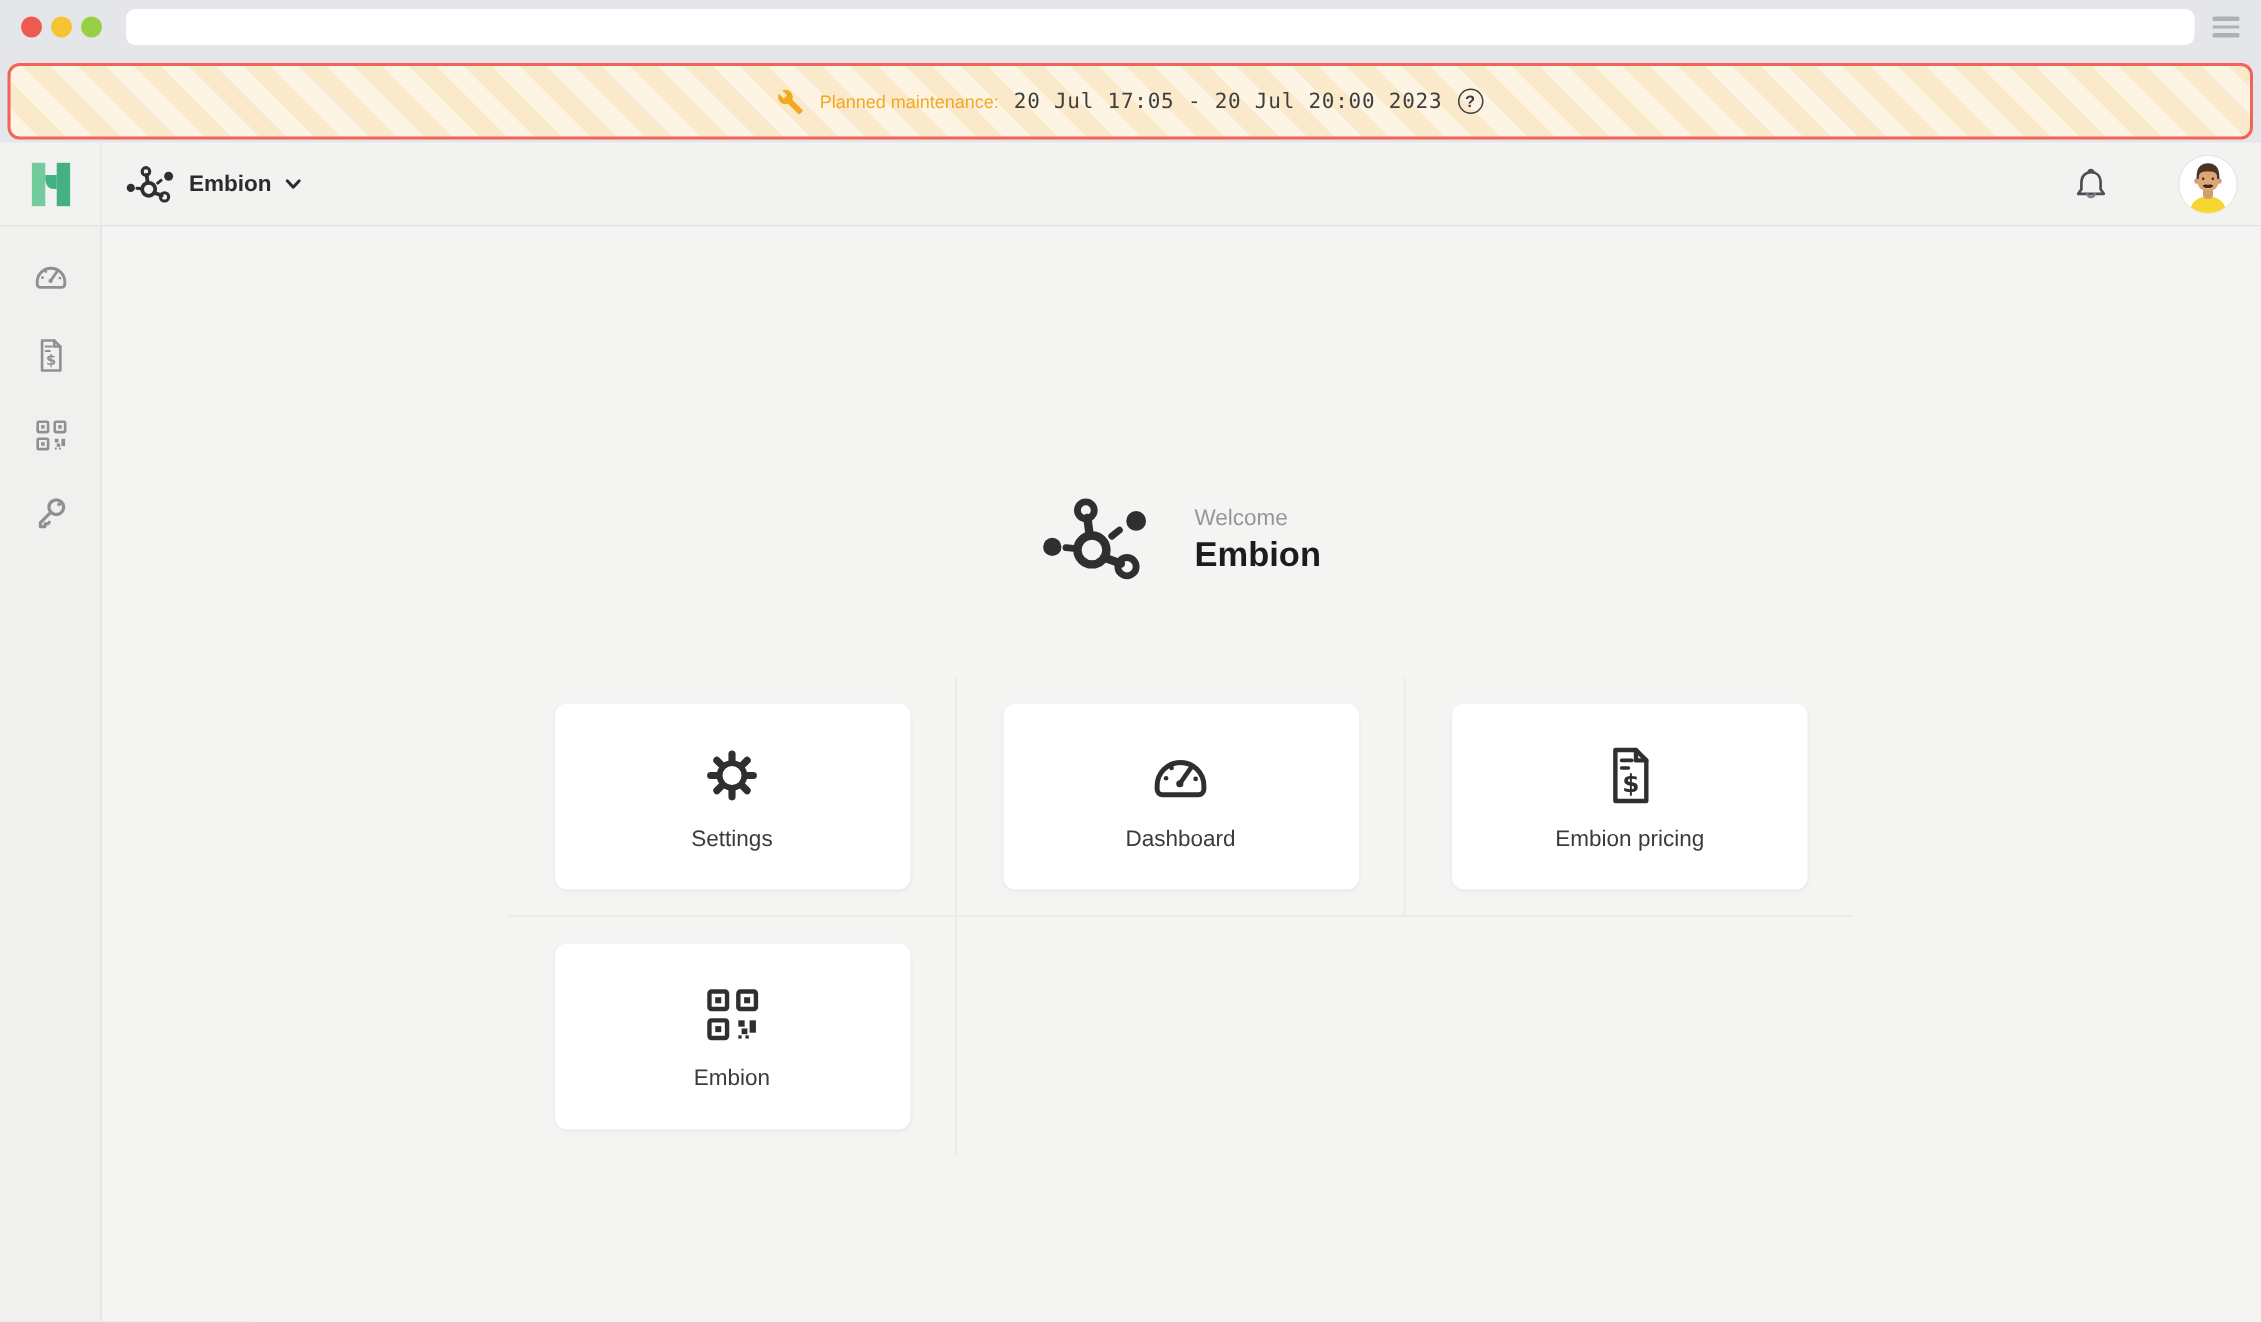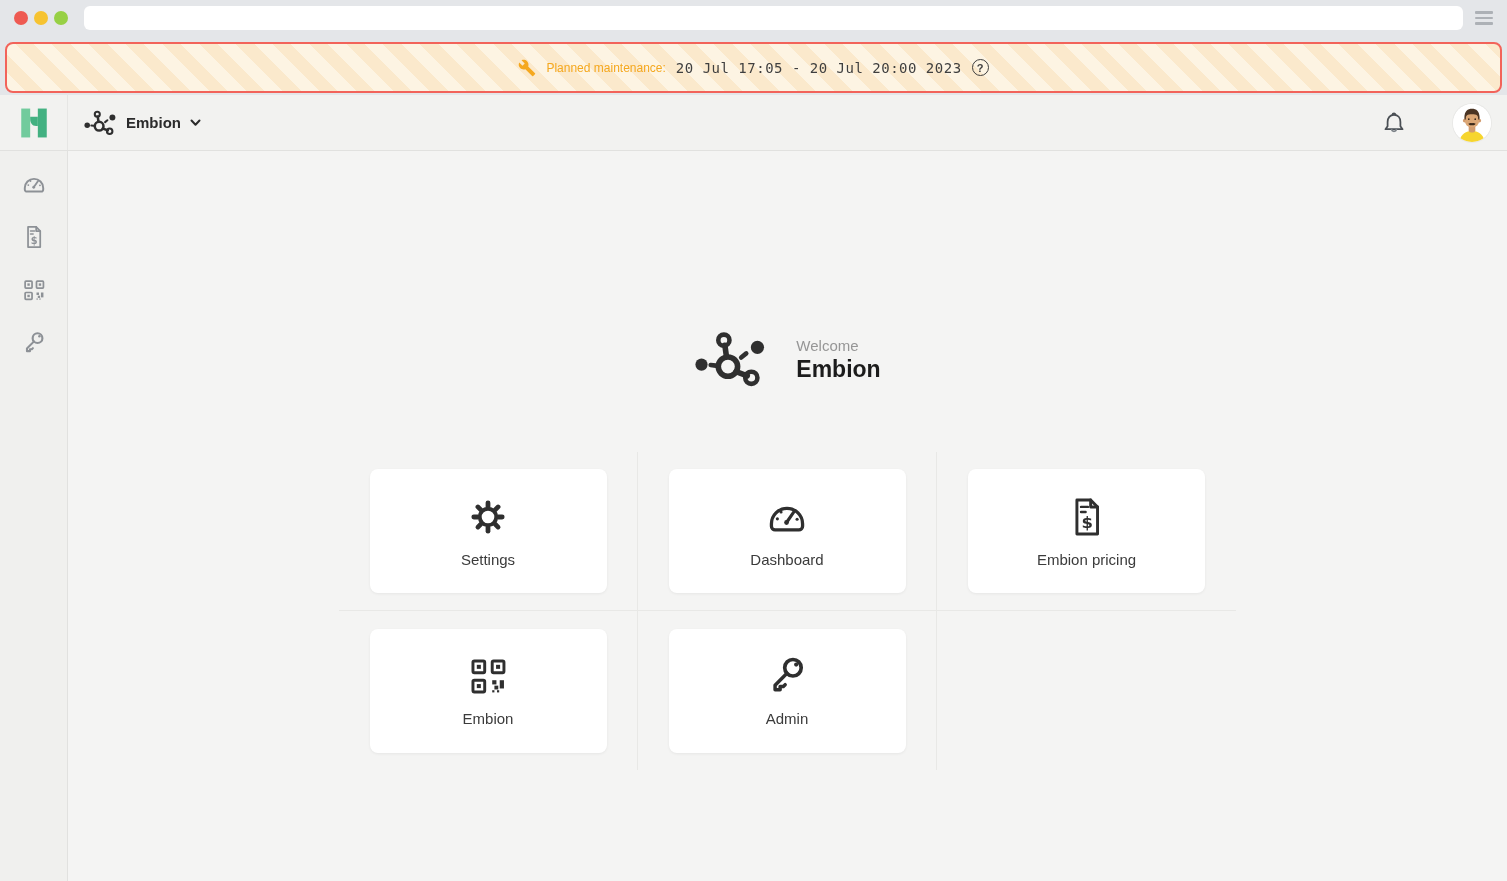--- a/index.html
+++ b/index.html
@@ -294,30 +294,18 @@
               <rect x="36.8" y="28.6" width="4.6" height="9"></rect>
               <rect x="31" y="34.5" width="4.2" height="4.2"></rect>
               <rect x="28.6" y="39.5" width="2.4" height="2.4"></rect>
               <rect x="33.8" y="39.5" width="2.4" height="2.4"></rect>
             </svg>
           </span>
           <span class="card-label">Embion</span>
         </div>
       </div>
 
-      <div class="cell bR">
-        <div class="card">
-          <span class="icon">
-            <svg width="44" height="44" viewBox="0 0 48 48" fill="none" stroke="currentColor" stroke-linecap="round" stroke-linejoin="round">
-              <circle cx="30.5" cy="15" r="9" stroke-width="4"></circle>
-              <circle cx="34" cy="11.5" r="2.3" fill="currentColor" stroke="none"></circle>
-              <path d="M24 21 L11 34 L11 39 L16.5 39 L16.5 35.5 L20 35.5 L22 33.5" stroke-width="3.8"></path>
-            </svg>
-          </span>
-          <span class="card-label">Admin</span>
-        </div>
-      </div>
 
       <div class="cell"></div>
 
     </div>
   </main>
 </div>
 
 </body></html>

